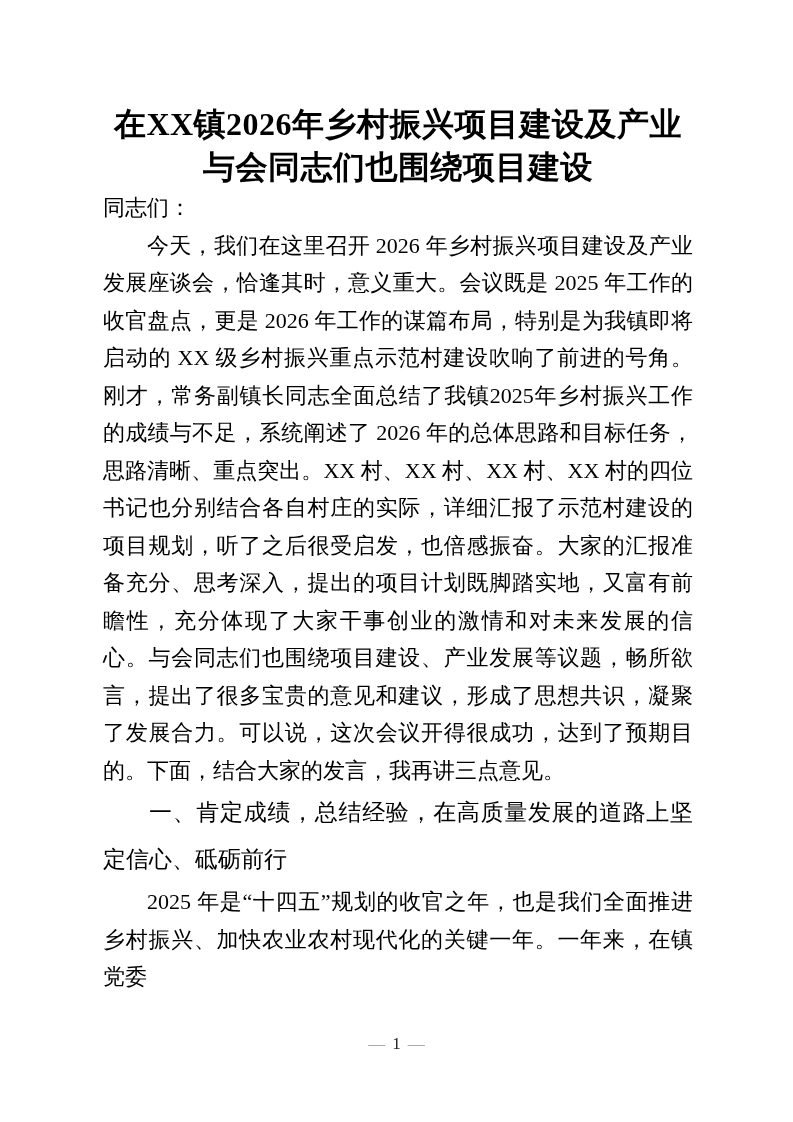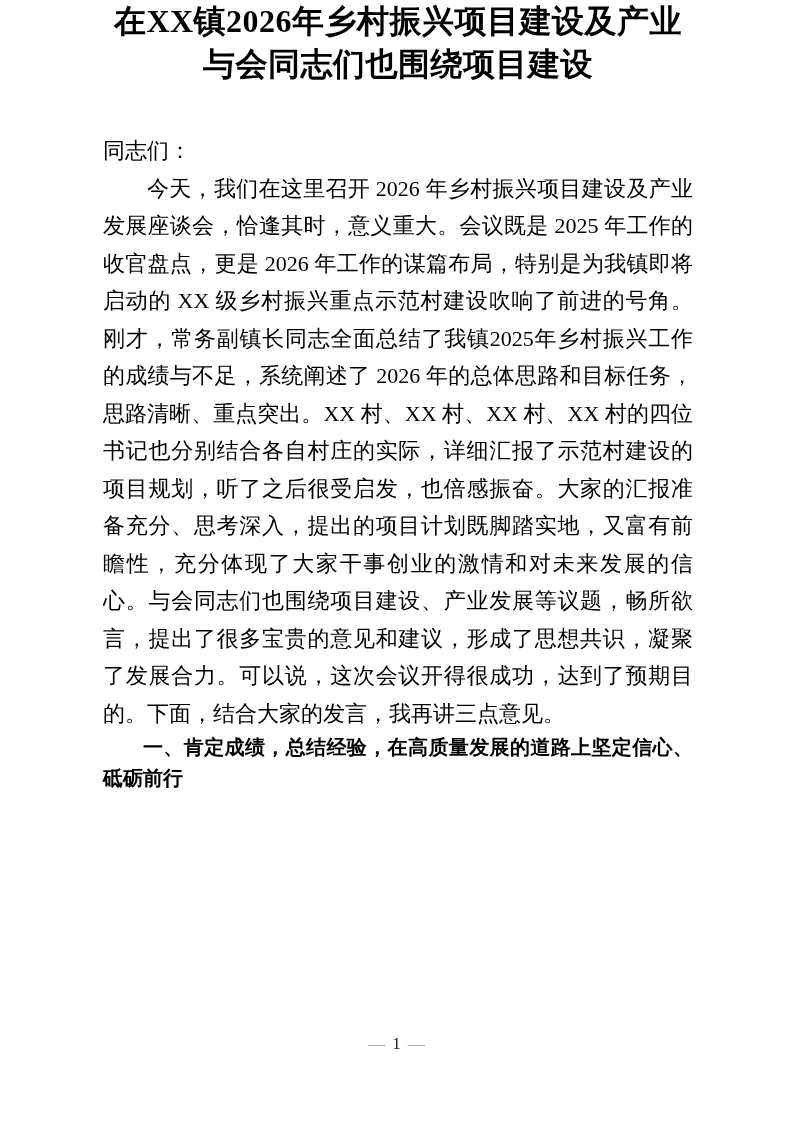--- a/index.html
+++ b/index.html
@@ -12,40 +12,40 @@
     font-family: "Liberation Serif", "DejaVu Serif", serif;
     overflow: hidden;
   }
   .content {
     position: absolute;
     left: 103px;
     width: 590px;
     top: 0;
   }
   .doc-title {
+    margin-top: 103px;
     font-size: 32px;
     font-weight: bold;
     line-height: 43px;
     text-align: center;
     letter-spacing: 0.5px;
   }
   .body-text {
-    margin-top: 46px;
     font-size: 22px;
     line-height: 37.5px;
     text-align: justify;
   }
   .body-text p { margin: 0; }
   .indent { text-indent: 2em; }
   .section-heading {
     font-family: "Liberation Sans", "DejaVu Sans", sans-serif;
-    font-weight: bold;
-    font-size: 20px;
+    font-weight: normal;
+    font-size: 23px;
     text-indent: 2em;
-    line-height: 31px;
+    line-height: 47px;
     text-align: justify;
   }
   .page-footer {
     position: absolute;
     top: 1032px;
     left: 0;
     width: 100%;
     text-align: center;
     font-size: 17px;
     line-height: 24px;
@@ -65,20 +65,21 @@
 
     <div class="doc-title">
       <div>在XX镇2026年乡村振兴项目建设及产业</div>
       <div>与会同志们也围绕项目建设</div>
     </div>
 
     <div class="body-text">
       <p>同志们：</p>
       <p class="indent">今天，我们在这里召开 2026 年乡村振兴项目建设及产业发展座谈会，恰逢其时，意义重大。会议既是 2025 年工作的收官盘点，更是 2026 年工作的谋篇布局，特别是为我镇即将启动的 XX 级乡村振兴重点示范村建设吹响了前进的号角。刚才，常务副镇长同志全面总结了我镇2025年乡村振兴工作的成绩与不足，系统阐述了 2026 年的总体思路和目标任务，思路清晰、重点突出。XX 村、XX 村、XX 村、XX 村的四位书记也分别结合各自村庄的实际，详细汇报了示范村建设的项目规划，听了之后很受启发，也倍感振奋。大家的汇报准备充分、思考深入，提出的项目计划既脚踏实地，又富有前瞻性，充分体现了大家干事创业的激情和对未来发展的信心。与会同志们也围绕项目建设、产业发展等议题，畅所欲言，提出了很多宝贵的意见和建议，形成了思想共识，凝聚了发展合力。可以说，这次会议开得很成功，达到了预期目的。下面，结合大家的发言，我再讲三点意见。</p>
       <p class="section-heading">一、肯定成绩，总结经验，在高质量发展的道路上坚定信心、砥砺前行</p>
+      <p class="indent">2025 年是“十四五”规划的收官之年，也是我们全面推进乡村振兴、加快农业农村现代化的关键一年。一年来，在镇党委</p>
     </div>
 
   </div>
 
   <div class="page-footer">
     <span class="footer-dash">—</span><span>1</span><span class="footer-dash">—</span>
   </div>
 </div>
 
 </body></html>

